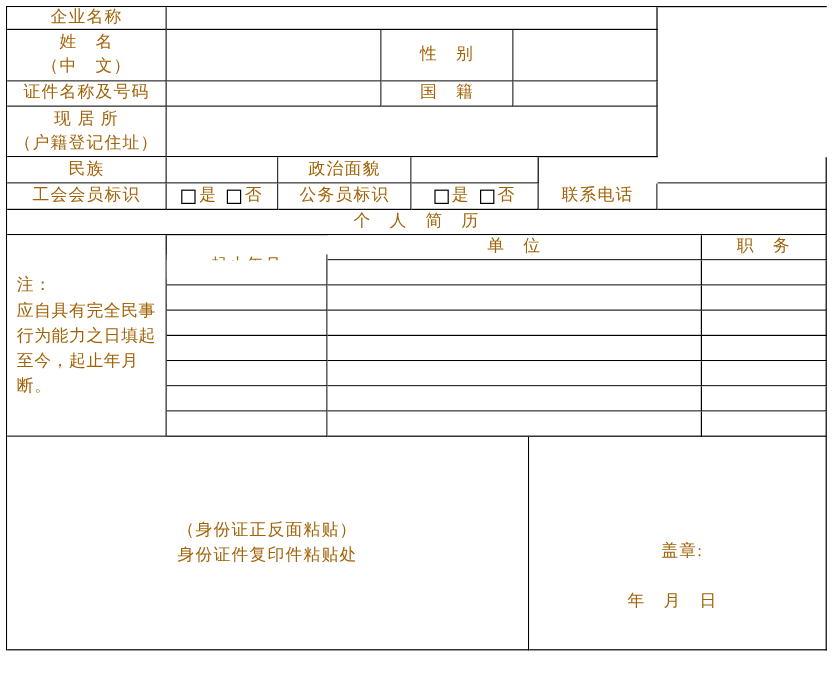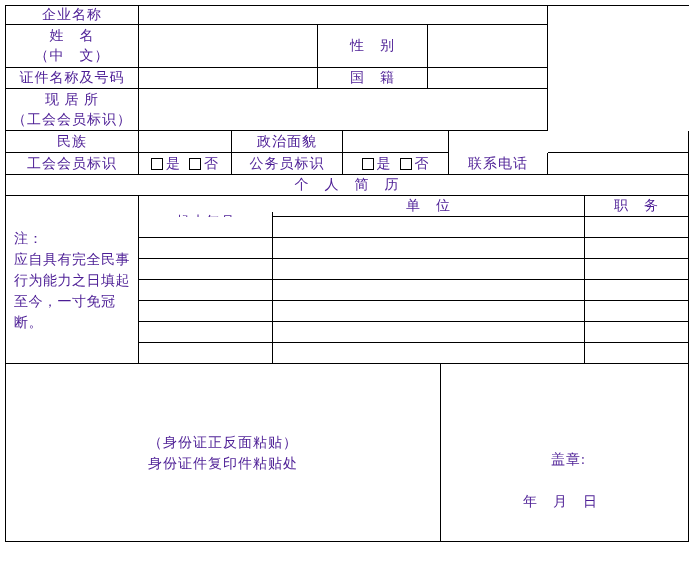--- a/index.html
+++ b/index.html
@@ -1,19 +1,19 @@
 <!DOCTYPE html>
 <html><head>
 <meta charset="utf-8">
 <style>
   * { margin:0; padding:0; box-sizing:border-box; }
   html,body { background:#ffffff; }
   .canvas {
     position:relative; width:693px; height:566px; background:#fff;
-    font-family:"Liberation Serif","DejaVu Serif",serif; color:#4c1d95;
+    font-family:"Liberation Serif","DejaVu Serif",serif; color:#a16207;
   }
   .table {
     position:absolute; left:5px; top:5px; width:684px; height:537px;
     border-top:1px solid #000; border-left:1px solid #000;
   }
   .cell {
     position:absolute; border-right:1px solid #000; border-bottom:1px solid #000;
     display:flex; align-items:center; justify-content:center;
     font-size:14px; letter-spacing:1px; line-height:20px;
     overflow:hidden; white-space:nowrap; background:#fff;
@@ -52,21 +52,21 @@
     <div class="cell" style="left:312px;top:19px;width:110px;height:43px">性　别</div>
     <div class="cell" style="left:422px;top:19px;width:120px;height:43px"></div>
 
     <div class="cell" style="left:0;top:62px;width:133px;height:21px">证件名称及号码</div>
     <div class="cell" style="left:133px;top:62px;width:179px;height:21px"></div>
     <div class="cell" style="left:312px;top:62px;width:110px;height:21px">国　籍</div>
     <div class="cell" style="left:422px;top:62px;width:120px;height:21px"></div>
 
     <div class="cell col" style="left:0;top:83px;width:133px;height:42px">
       <div>现 居 所</div>
-      <div>（工会会员标识）</div>
+      <div>（户籍登记住址）</div>
     </div>
     <div class="cell" style="left:133px;top:83px;width:409px;height:42px"></div>
 
     <div class="cell" style="left:0;top:125px;width:133px;height:22px">民族</div>
     <div class="cell" style="left:133px;top:125px;width:93px;height:22px"></div>
     <div class="cell" style="left:226px;top:125px;width:111px;height:22px">政治面貌</div>
     <div class="cell" style="left:337px;top:125px;width:106px;height:22px"></div>
     <div class="cell" style="left:542px;top:125px;width:141px;height:22px"></div>
 
     <div class="cell" style="left:0;top:147px;width:133px;height:22px">工会会员标识</div>
@@ -93,21 +93,21 @@
     </div>
     <div class="cell" style="left:443px;top:147px;width:99px;height:22px">联系电话</div>
     <div class="cell" style="left:542px;top:147px;width:141px;height:22px"></div>
 
     <div class="cell" style="left:0;top:169px;width:683px;height:21px">个　人　简　历</div>
 
     <div class="cell note-cell" style="left:0;top:190px;width:133px;height:168px">
       <div>注：</div>
       <div>应自具有完全民事</div>
       <div>行为能力之日填起</div>
-      <div>至今，一寸免冠</div>
+      <div>至今，起止年月</div>
       <div>断。</div>
     </div>
 
     <div class="cell" style="left:133px;top:206px;width:134px;height:21px">起止年月</div>
     <div class="cell" style="left:267px;top:190px;width:312px;height:21px">单　位</div>
     <div class="cell" style="left:579px;top:190px;width:104px;height:21px">职　务</div>
 
     <div class="cell col idcopy-cell" style="left:0;top:358px;width:435px;height:178px">
       <div>（身份证正反面粘贴）</div>
       <div>身份证件复印件粘贴处</div>

